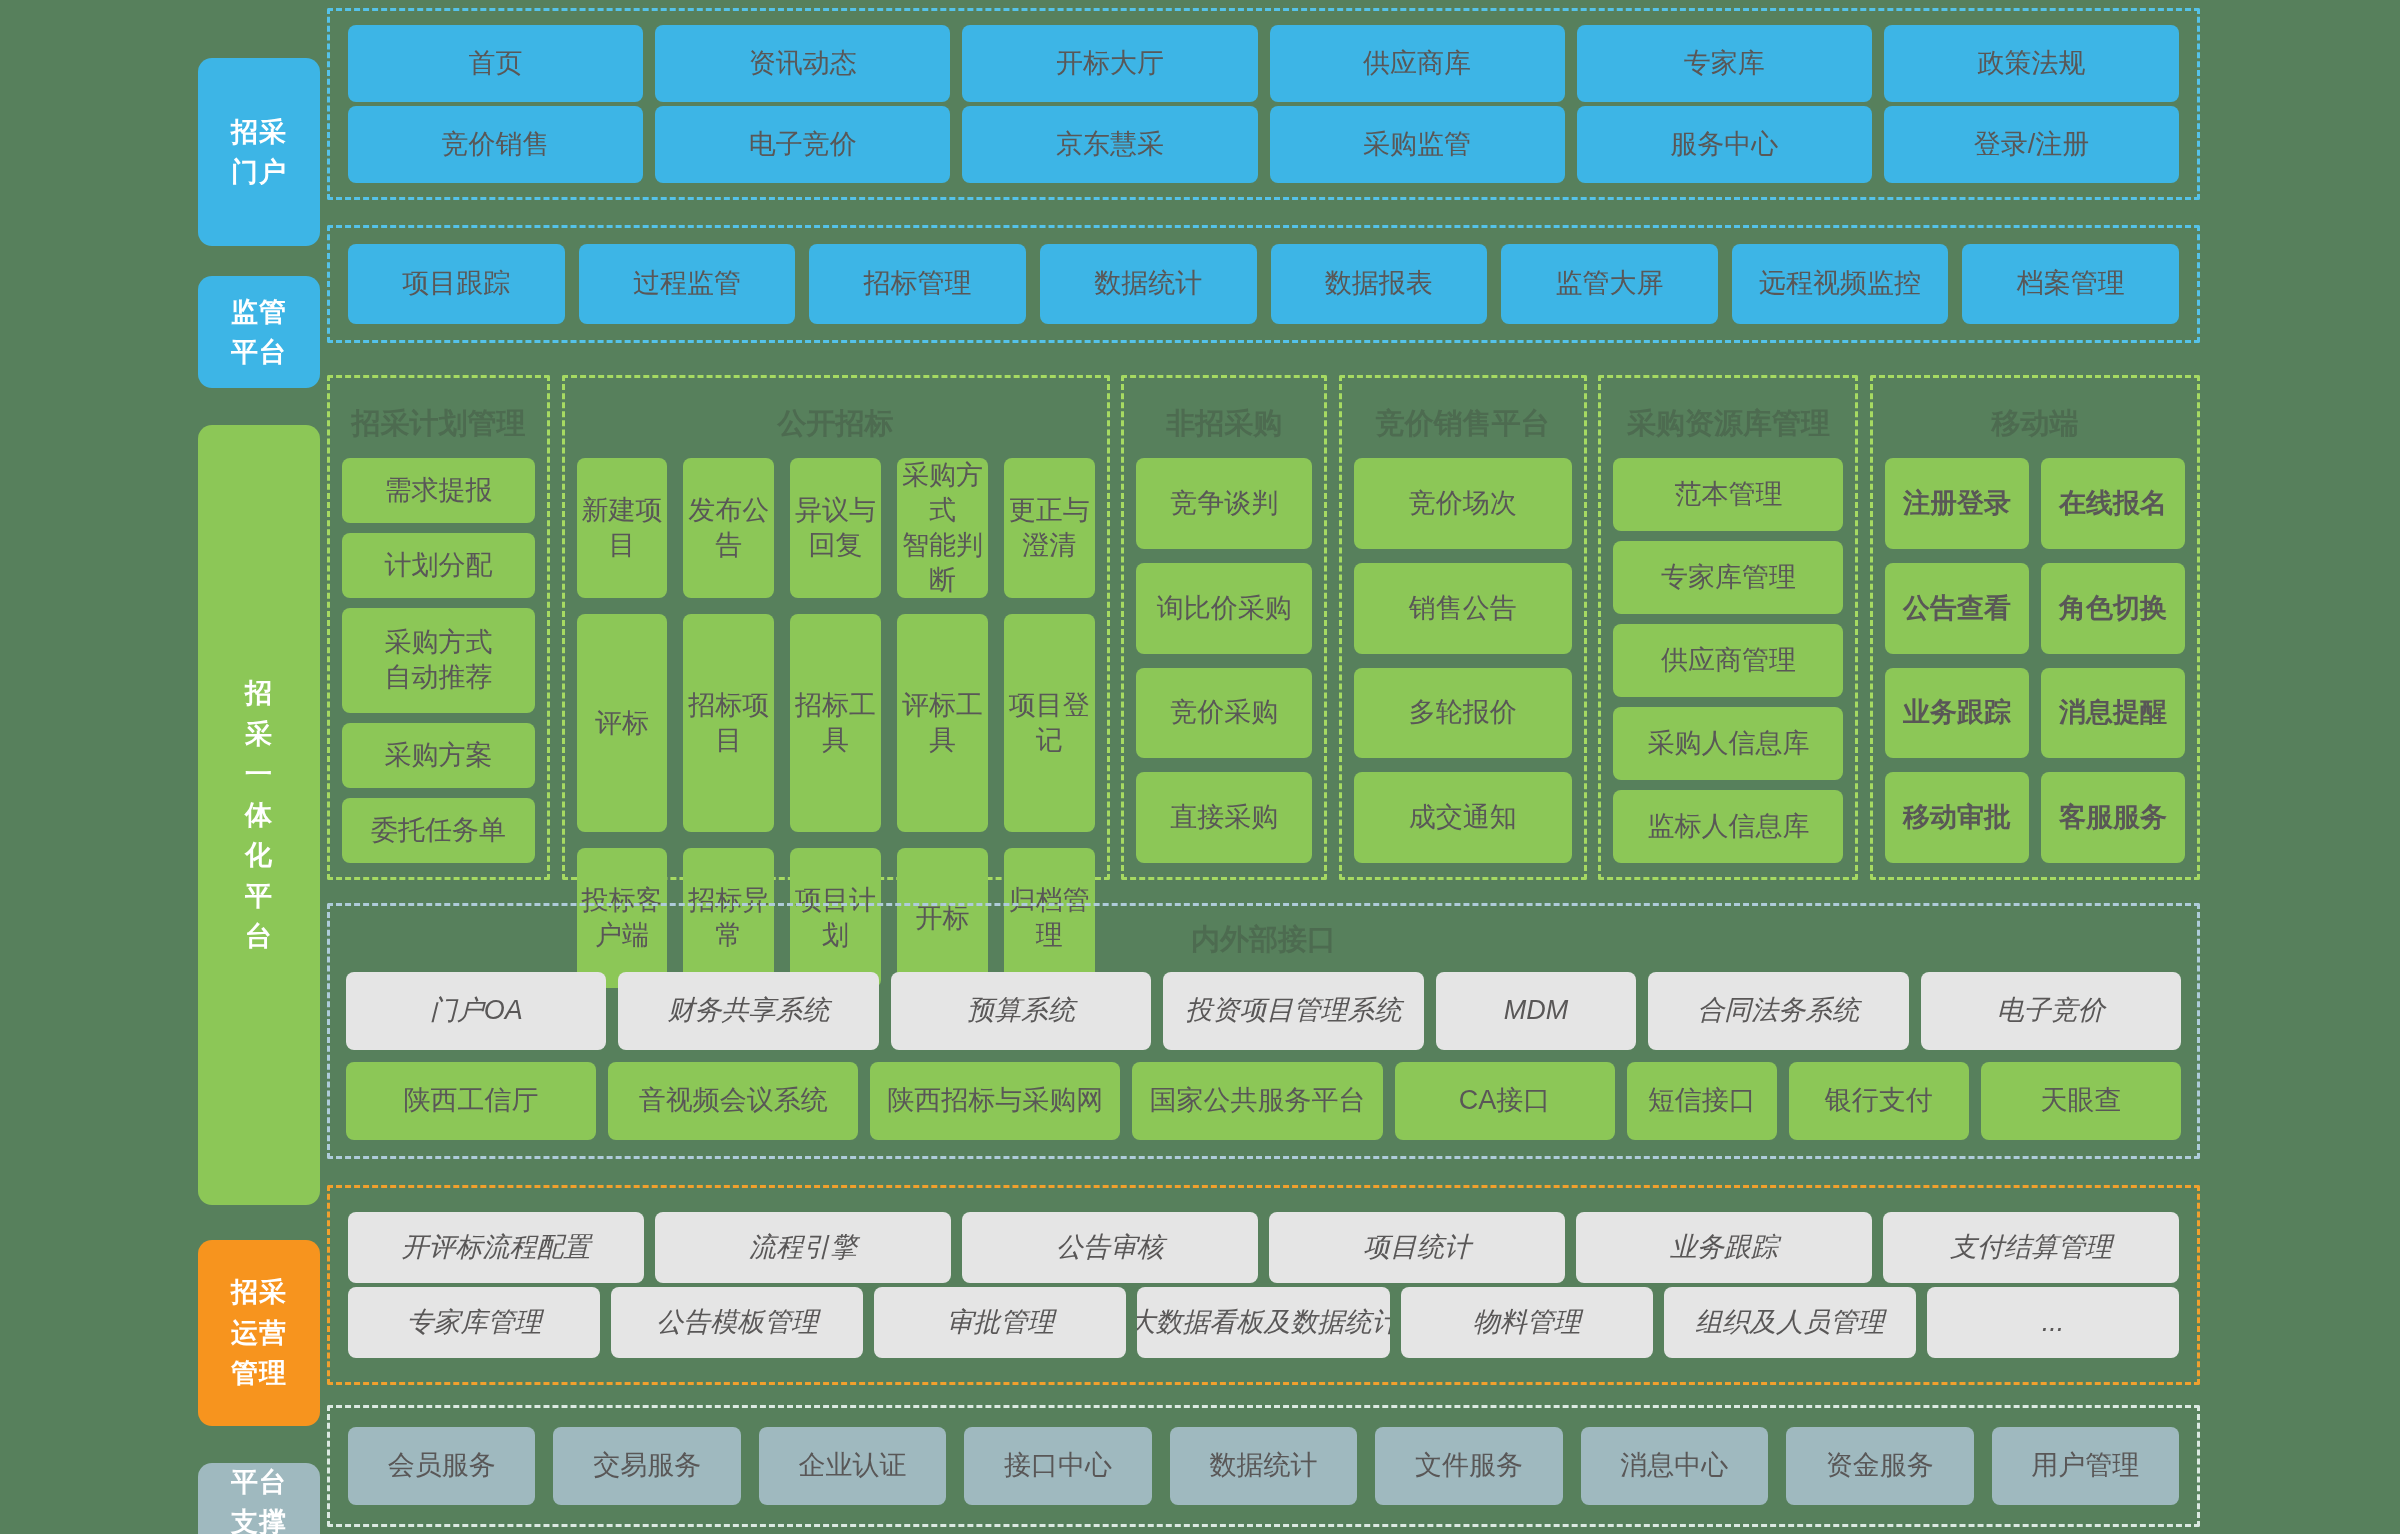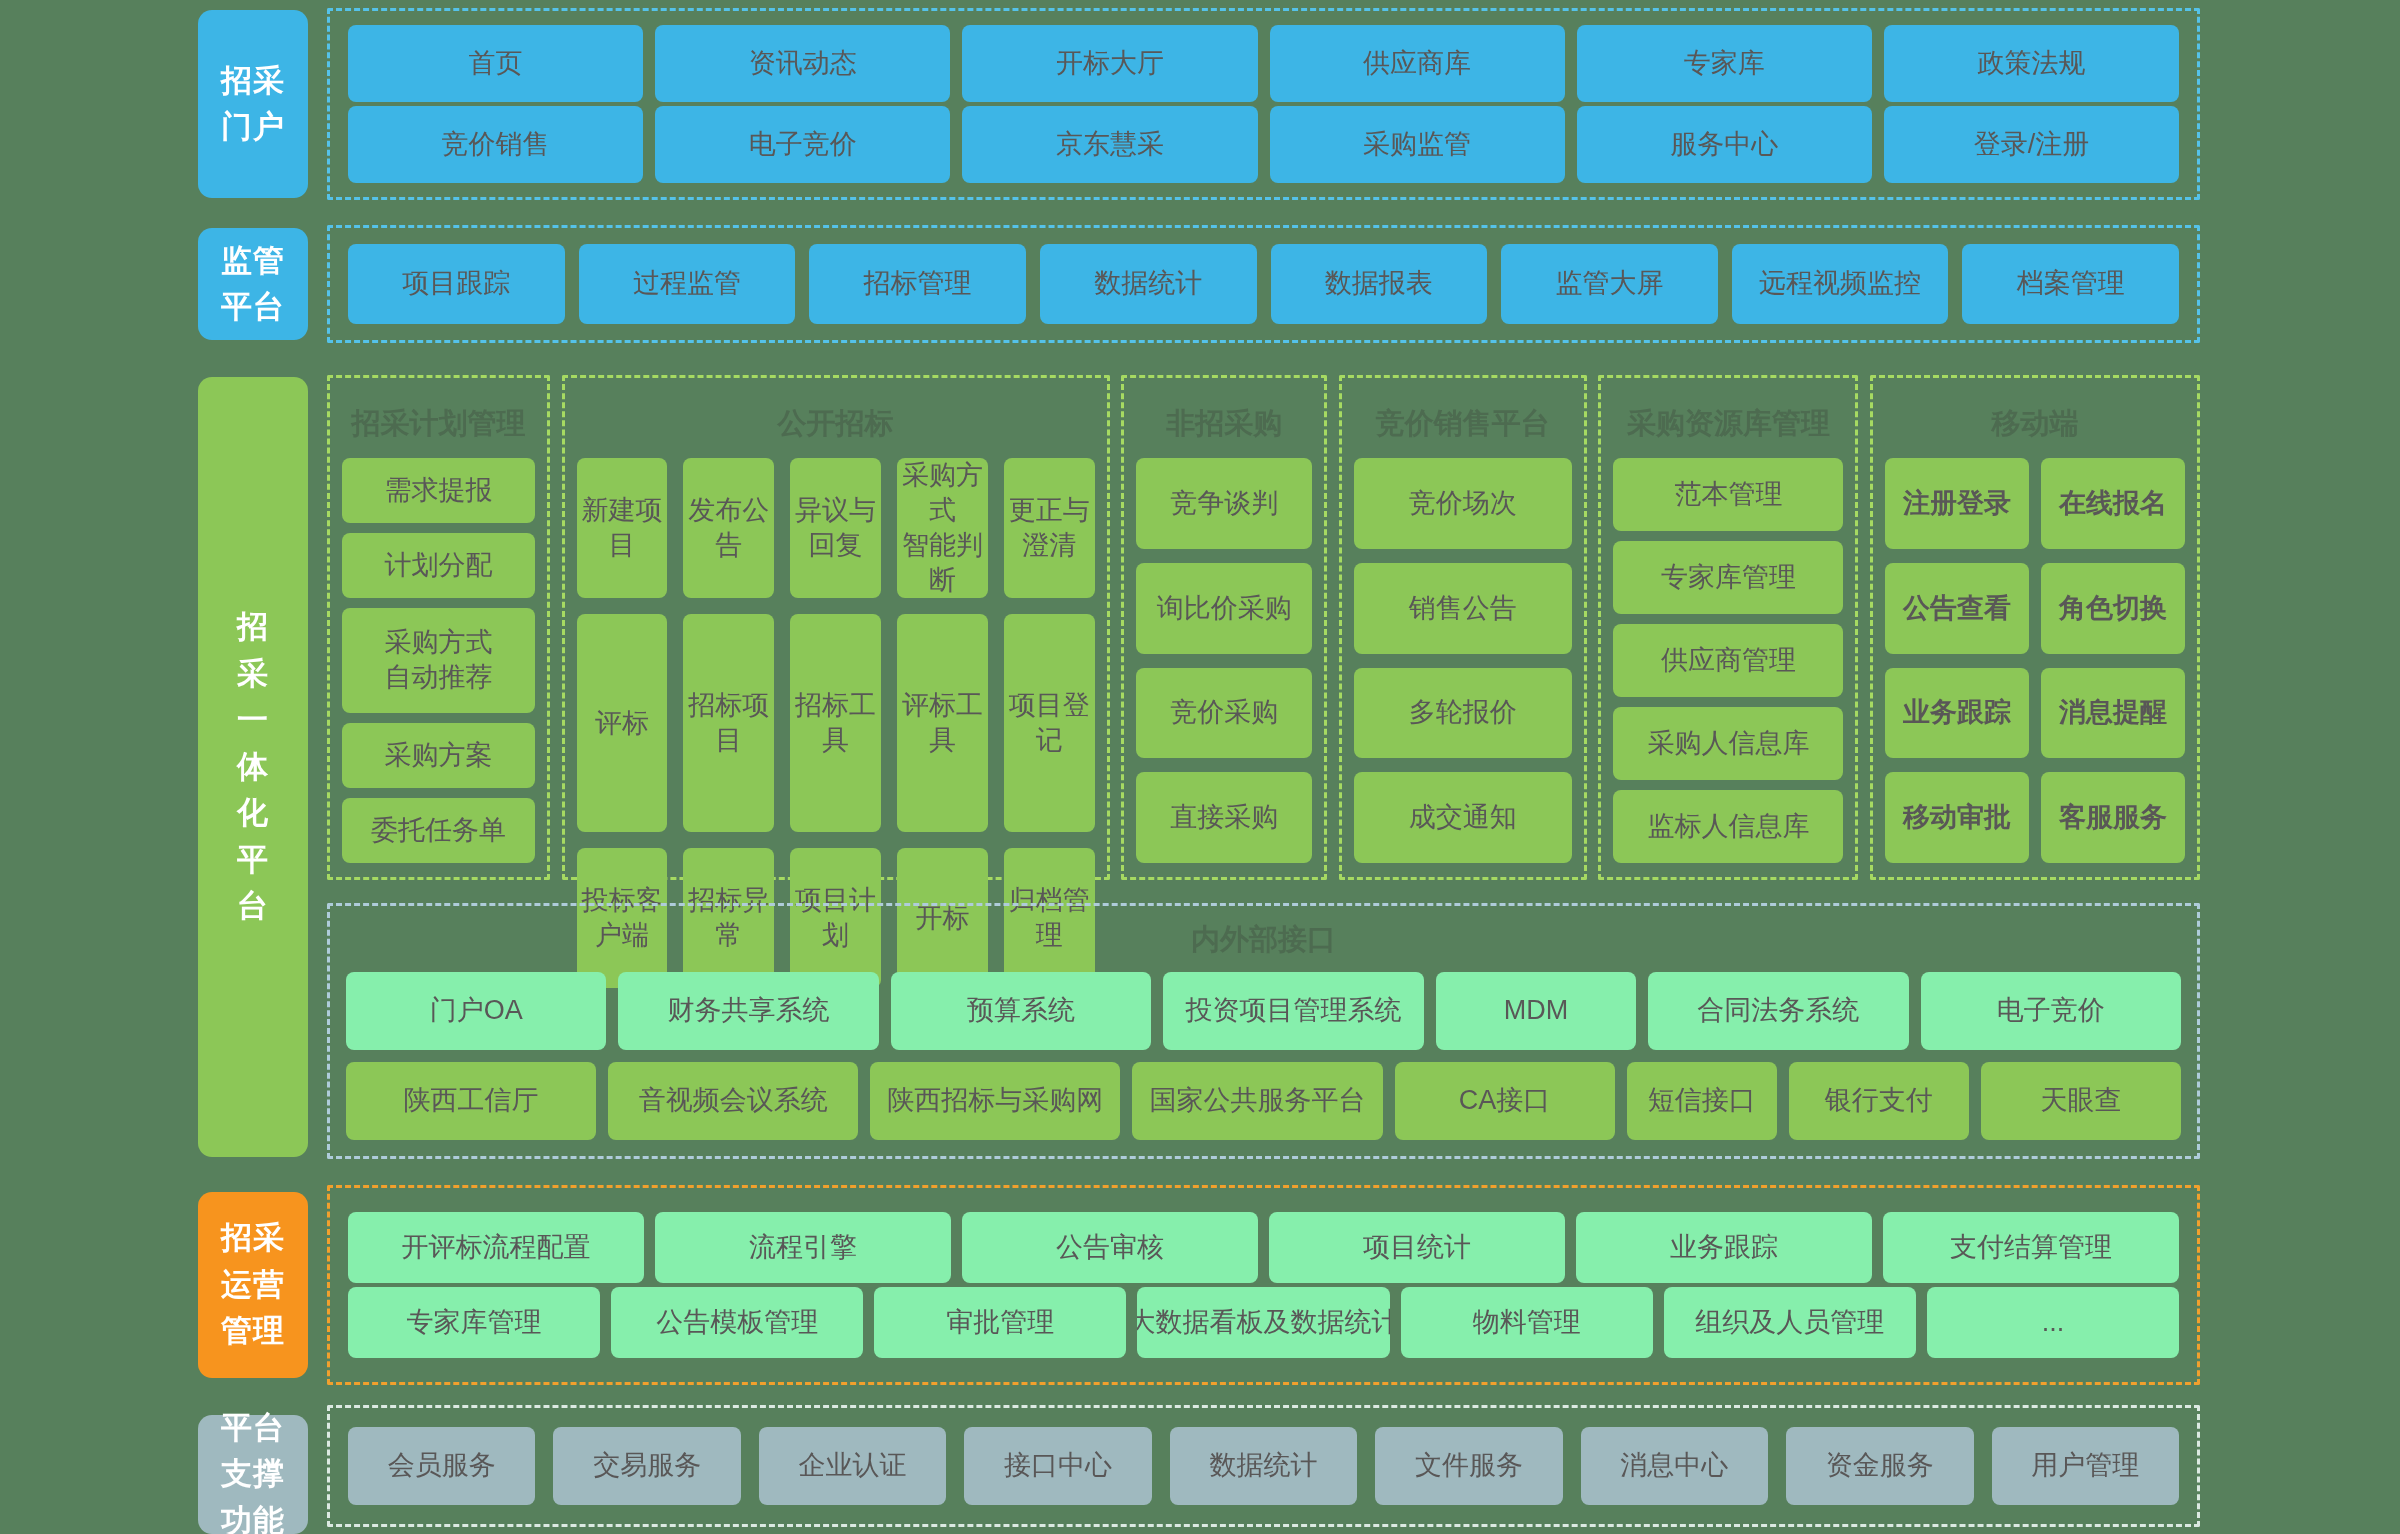--- a/index.html
+++ b/index.html
@@ -2,24 +2,24 @@
 <html><head>
 <meta charset="utf-8">
 <style>
   html,body{margin:0;padding:0;background:#57805C;}
   .canvas{
     position:relative;width:2400px;height:1534px;background:#57805C;
     font-family:"Liberation Sans",sans-serif;overflow:hidden;
   }
   
   .side-label{
-    position:absolute;left:198px;width:110px;border-radius:14px;
+    position:absolute;left:198px;width:122px;border-radius:14px;
     display:flex;align-items:center;justify-content:center;text-align:center;
-    color:#ffffff;font-weight:700;font-size:31px;line-height:1.5;
-    white-space:pre-line;letter-spacing:1px;
+    color:#ffffff;font-weight:700;font-size:27px;line-height:1.5;
+    white-space:pre-line;letter-spacing:1px;margin-top:48px;
   }
   .bg-blue{background:#3DB5E6;}
   .bg-green{background:#8CC757;}
   .bg-orange{background:#F7941E;}
   .bg-gray{background:#9FB9BF;}
 
   
   .box{
     position:absolute;left:327px;width:1873px;box-sizing:border-box;
     border:3px dashed #55C2E9;border-radius:2px;
@@ -34,21 +34,21 @@
   .row-support{gap:18px;}
   .row-op{gap:11px;}
 
   .btn{
     flex:1;display:flex;align-items:center;justify-content:center;
     border-radius:8px;font-size:27px;color:#595757;text-align:center;
     line-height:1.3;white-space:nowrap;overflow:hidden;min-height:0;
   }
   .c-blue{background:#3DB5E6;}
   .c-green{background:#8CC757;}
-  .c-orange{background:#86efac;}
+  .c-orange{background:#e5e5e5;font-style:italic;}
   .c-gray{background:#9FB9BF;}
 
   
   .groups{
     position:absolute;left:327px;top:375px;width:1873px;height:505px;
     display:flex;justify-content:space-between;
   }
   .group{
     box-sizing:border-box;border:3px dashed #A6DA62;border-radius:2px;
     display:flex;flex-direction:column;padding:10px 12px 14px;

